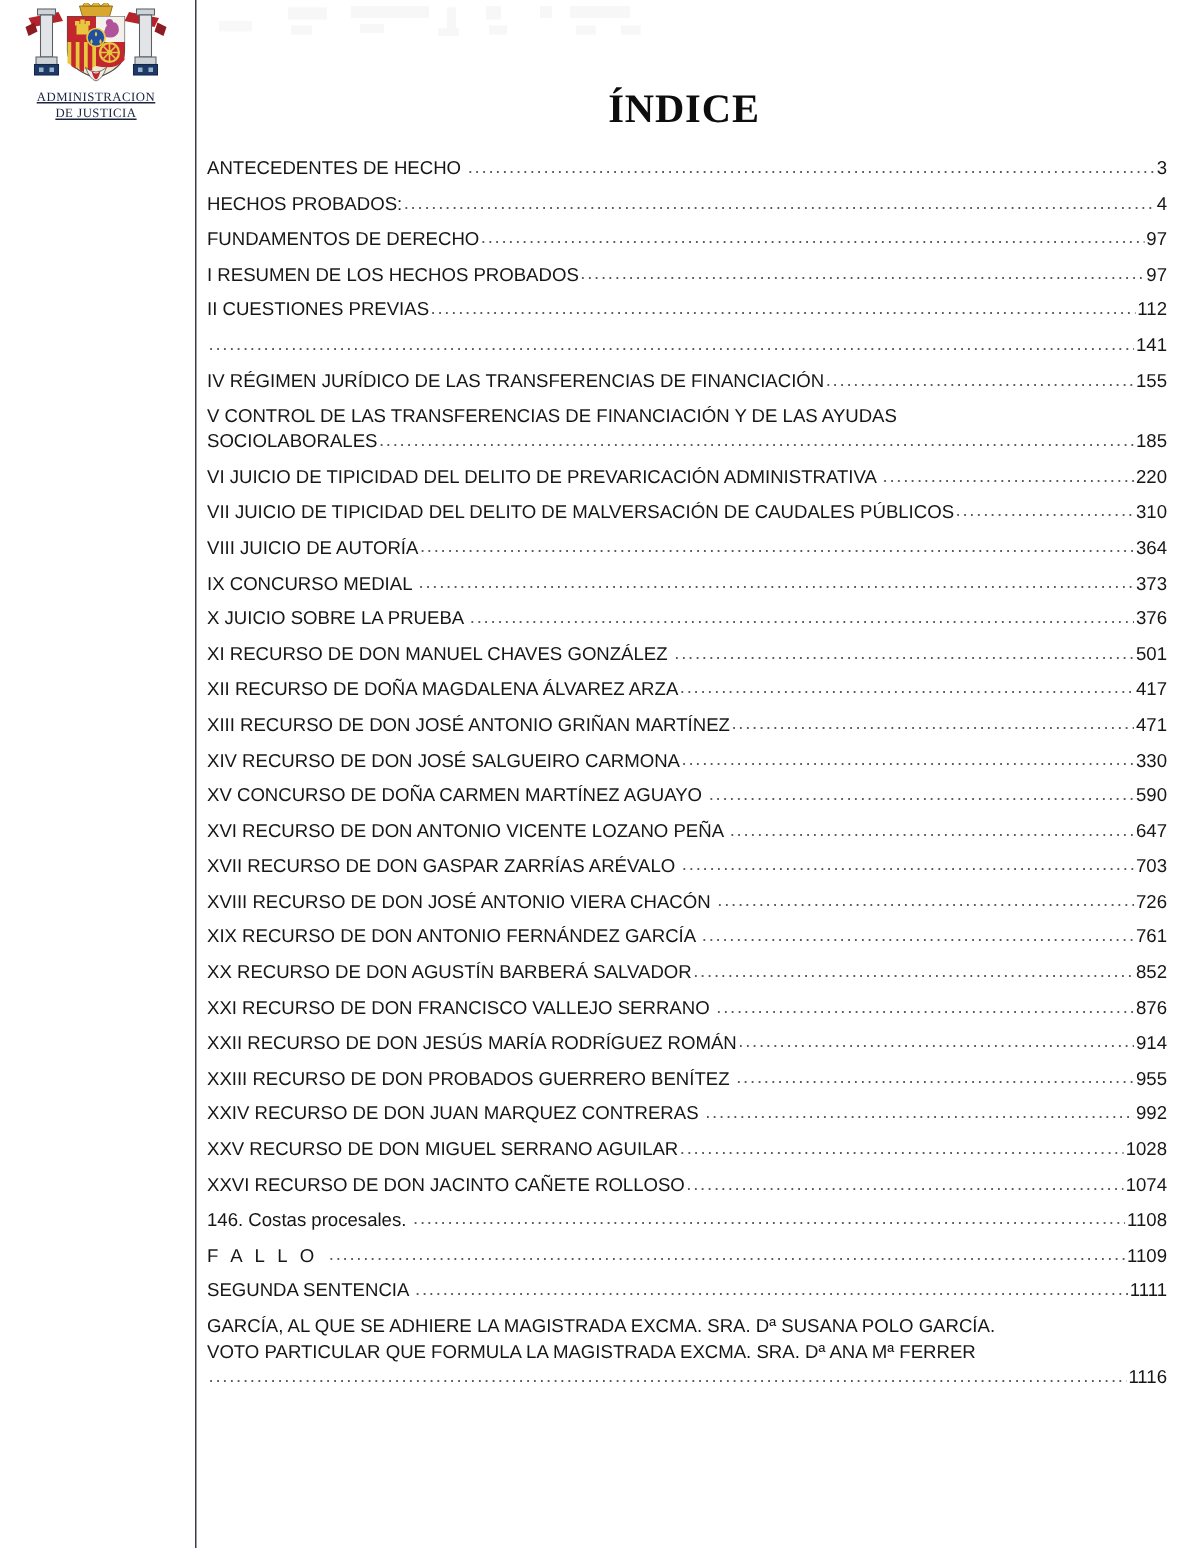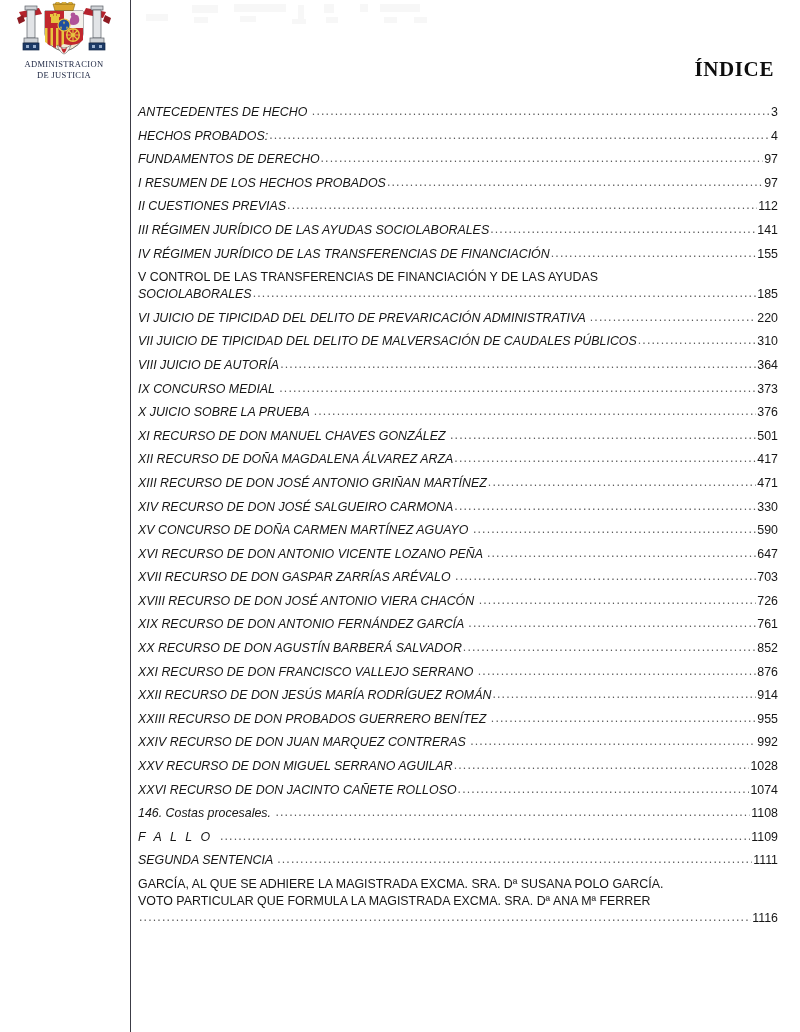--- a/index.html
+++ b/index.html
@@ -57,37 +57,38 @@
   }
 
   #emblem-caption {
     font-family: "Liberation Serif", serif;
     font-size: 8.5px;
     line-height: 10.5px;
     letter-spacing: 0.35px;
     color: #1b2440;
     margin-top: 1px;
     white-space: pre-line;
+    text-decoration: underline;
   }
 
   
   #content {
     position: absolute;
     left: 138px;
     top: 0;
     width: 648px;
     height: 1032px;
   }
 
   #doc-title {
     font-family: "Liberation Serif", serif;
     font-weight: bold;
-    font-size: 21px;
+    font-size: 27px;
     letter-spacing: 0.6px;
-    text-align: right;
+    text-align: center;
     color: #0d0d0d;
     margin: 0;
     position: absolute;
     top: 57px;
     left: 0;
     width: 636px;
   }
 
   #toc {
     position: absolute;
@@ -107,21 +108,20 @@
   
   .row {
     display: flex;
     align-items: baseline;
     width: 640px;
   }
 
   .label {
     white-space: pre;
     flex: 0 0 auto;
-    font-style: italic;
   }
 
   .leader {
     flex: 1 1 auto;
     overflow: hidden;
     white-space: nowrap;
     margin: 0 0 0 1px;
     color: #5a5a5a;
     font-size: 12.4px;
     letter-spacing: 1.15px;
@@ -285,21 +285,20 @@
         </div>
         <div class="toc-entry">
           <div class="row">
             <span class="label">II CUESTIONES PREVIAS</span>
             <span class="leader">...............................................................................................................................................................................................................................................................................................................................................................................................................</span>
             <span class="page">112</span>
           </div>
         </div>
         <div class="toc-entry">
           <div class="row">
-            <span class="label">III RÉGIMEN JURÍDICO DE LAS AYUDAS SOCIOLABORALES</span>
             <span class="leader">...............................................................................................................................................................................................................................................................................................................................................................................................................</span>
             <span class="page">141</span>
           </div>
         </div>
         <div class="toc-entry">
           <div class="row">
             <span class="label">IV RÉGIMEN JURÍDICO DE LAS TRANSFERENCIAS DE FINANCIACIÓN</span>
             <span class="leader">...............................................................................................................................................................................................................................................................................................................................................................................................................</span>
             <span class="page">155</span>
           </div>

